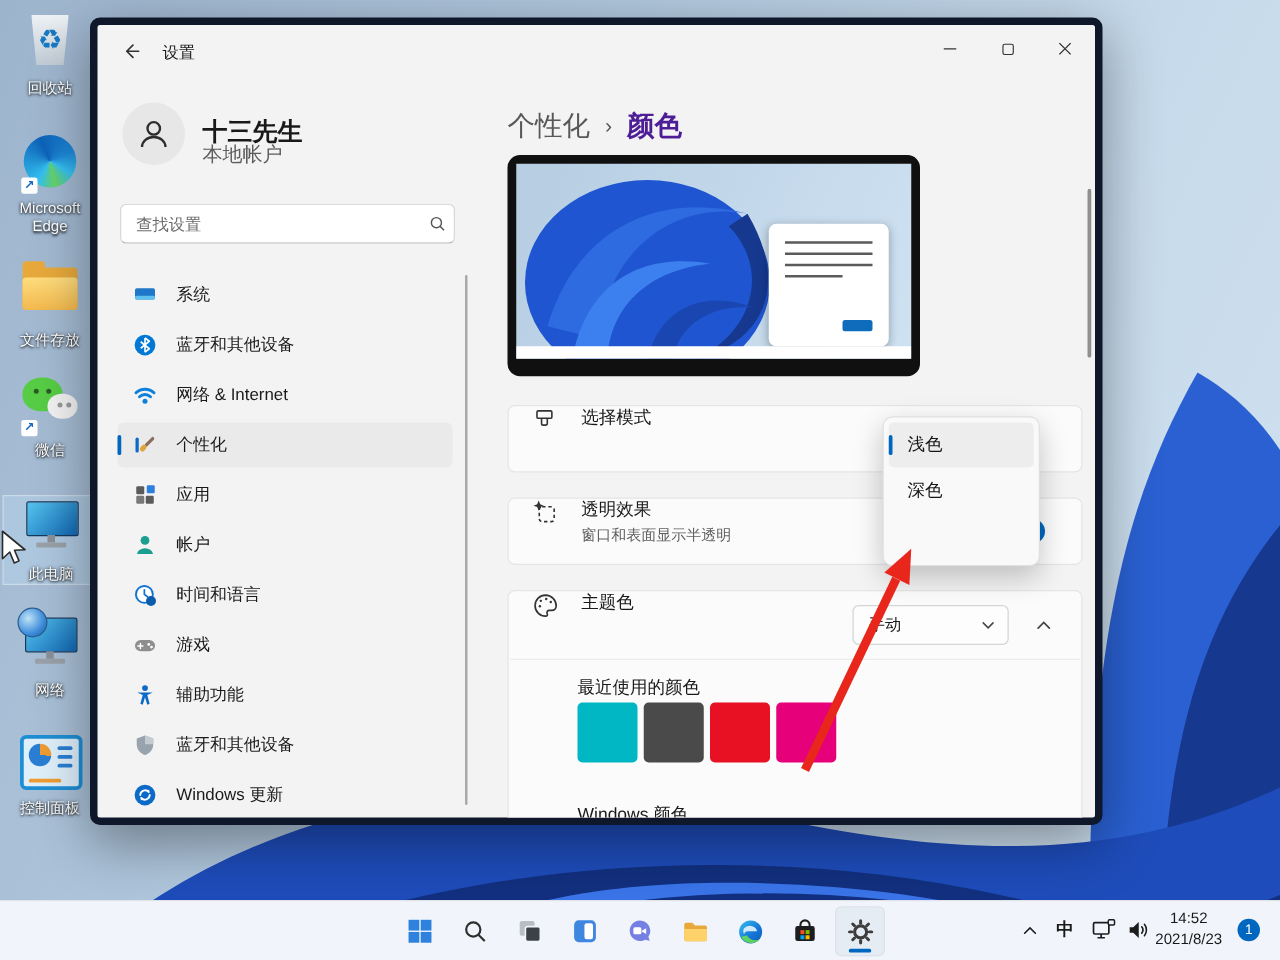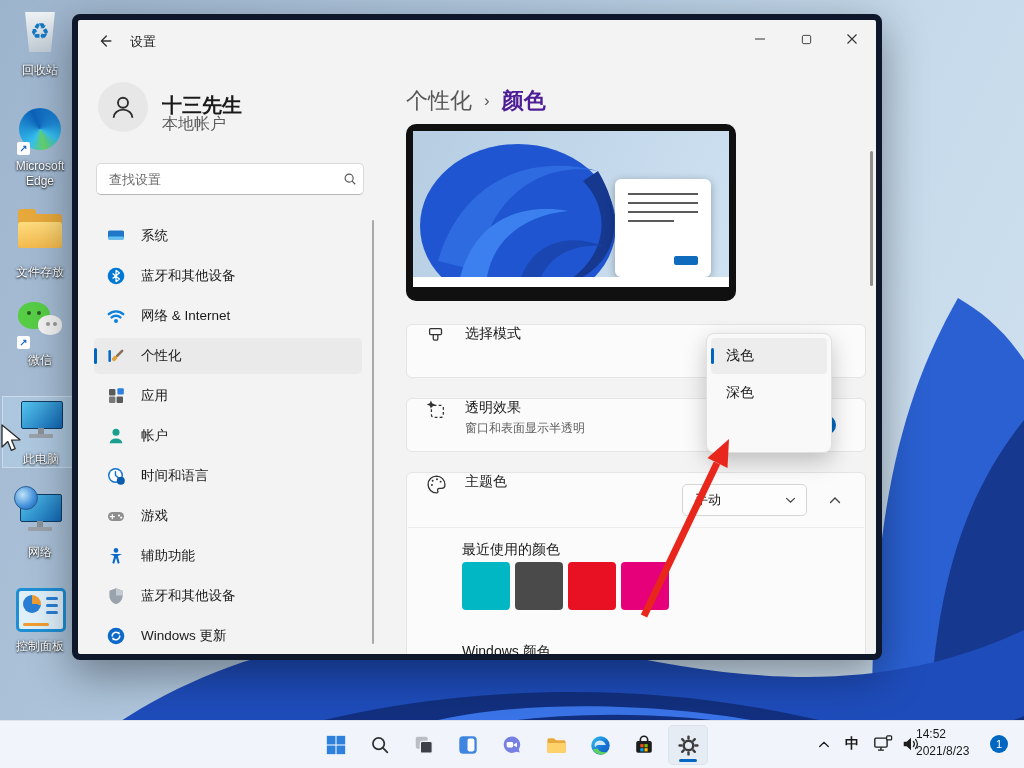--- a/index.html
+++ b/index.html
@@ -106,21 +106,21 @@
   .fly-item.sel .fbar{position:absolute;left:0;top:10px;width:3px;height:16px;border-radius:2px;background:#0067c0;}
   #arrow{left:0;top:0;z-index:50;pointer-events:none;}
   
   #taskbar{left:0;top:720px;width:1024px;height:48px;background:#f1f5fb;border-top:1px solid rgba(0,0,0,.07);}
   .tb-center{position:absolute;left:50%;top:4px;transform:translateX(-50%);display:flex;gap:4px;}
   .tb-btn{width:40px;height:40px;border-radius:5px;display:flex;align-items:center;justify-content:center;position:relative;}
   .tb-btn.active{background:#e6ecf4;border:1px solid #dbe2ec;box-sizing:border-box;}
   .tb-btn.active .ind{position:absolute;bottom:2px;left:50%;transform:translateX(-50%);width:18px;height:3px;border-radius:2px;background:#0067c0;}
   .tray-item{position:absolute;top:732px;display:flex;align-items:center;justify-content:center;}
   .ime{font-size:14px;color:#191919;font-weight:bold;}
-  .clock{left:916px;top:726px;width:70px;text-align:left;font-size:12px;color:#191919;line-height:1.45;}
+  .clock{left:916px;top:726px;width:70px;text-align:center;font-size:12px;color:#191919;line-height:1.45;}
   .badge{left:990px;top:735px;width:18px;height:18px;border-radius:50%;background:#0067c0;color:#fff;
       font-size:11px;display:flex;align-items:center;justify-content:center;}
   #cursor{left:0px;top:424px;z-index:60;pointer-events:none;}
 </style>
 </head>
 <body>
 
 <div class="abs" id="wallpaper"></div>
 <svg class="abs" id="bloom" width="1024" height="768" viewBox="0 0 1024 768">
   <path d="M958 298 C 900 400,868 520,872 768 L 1024 768 L 1024 360 C 1004 330,982 312,958 298 Z" fill="#2a60d2"></path>

